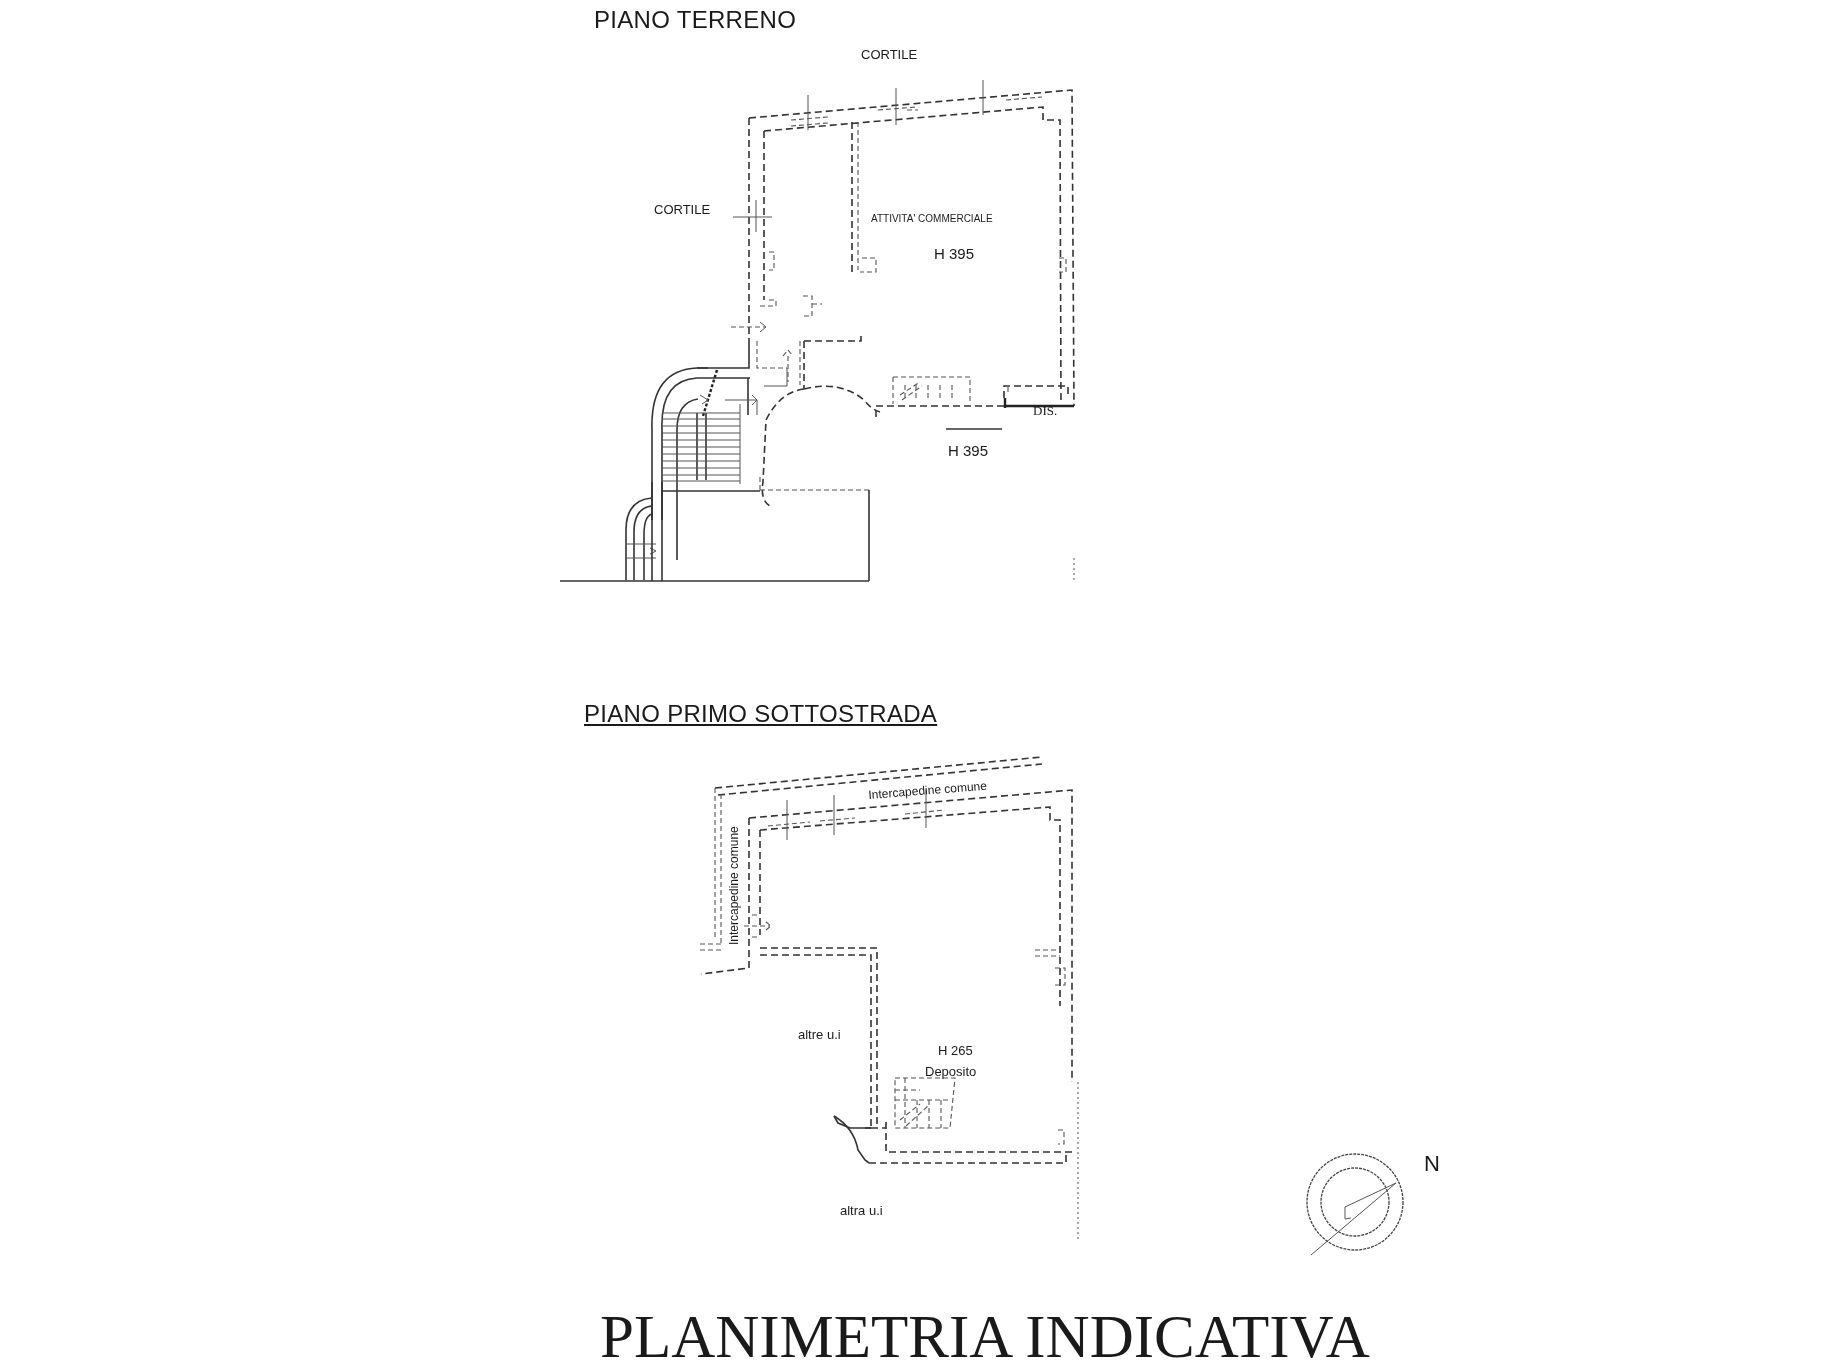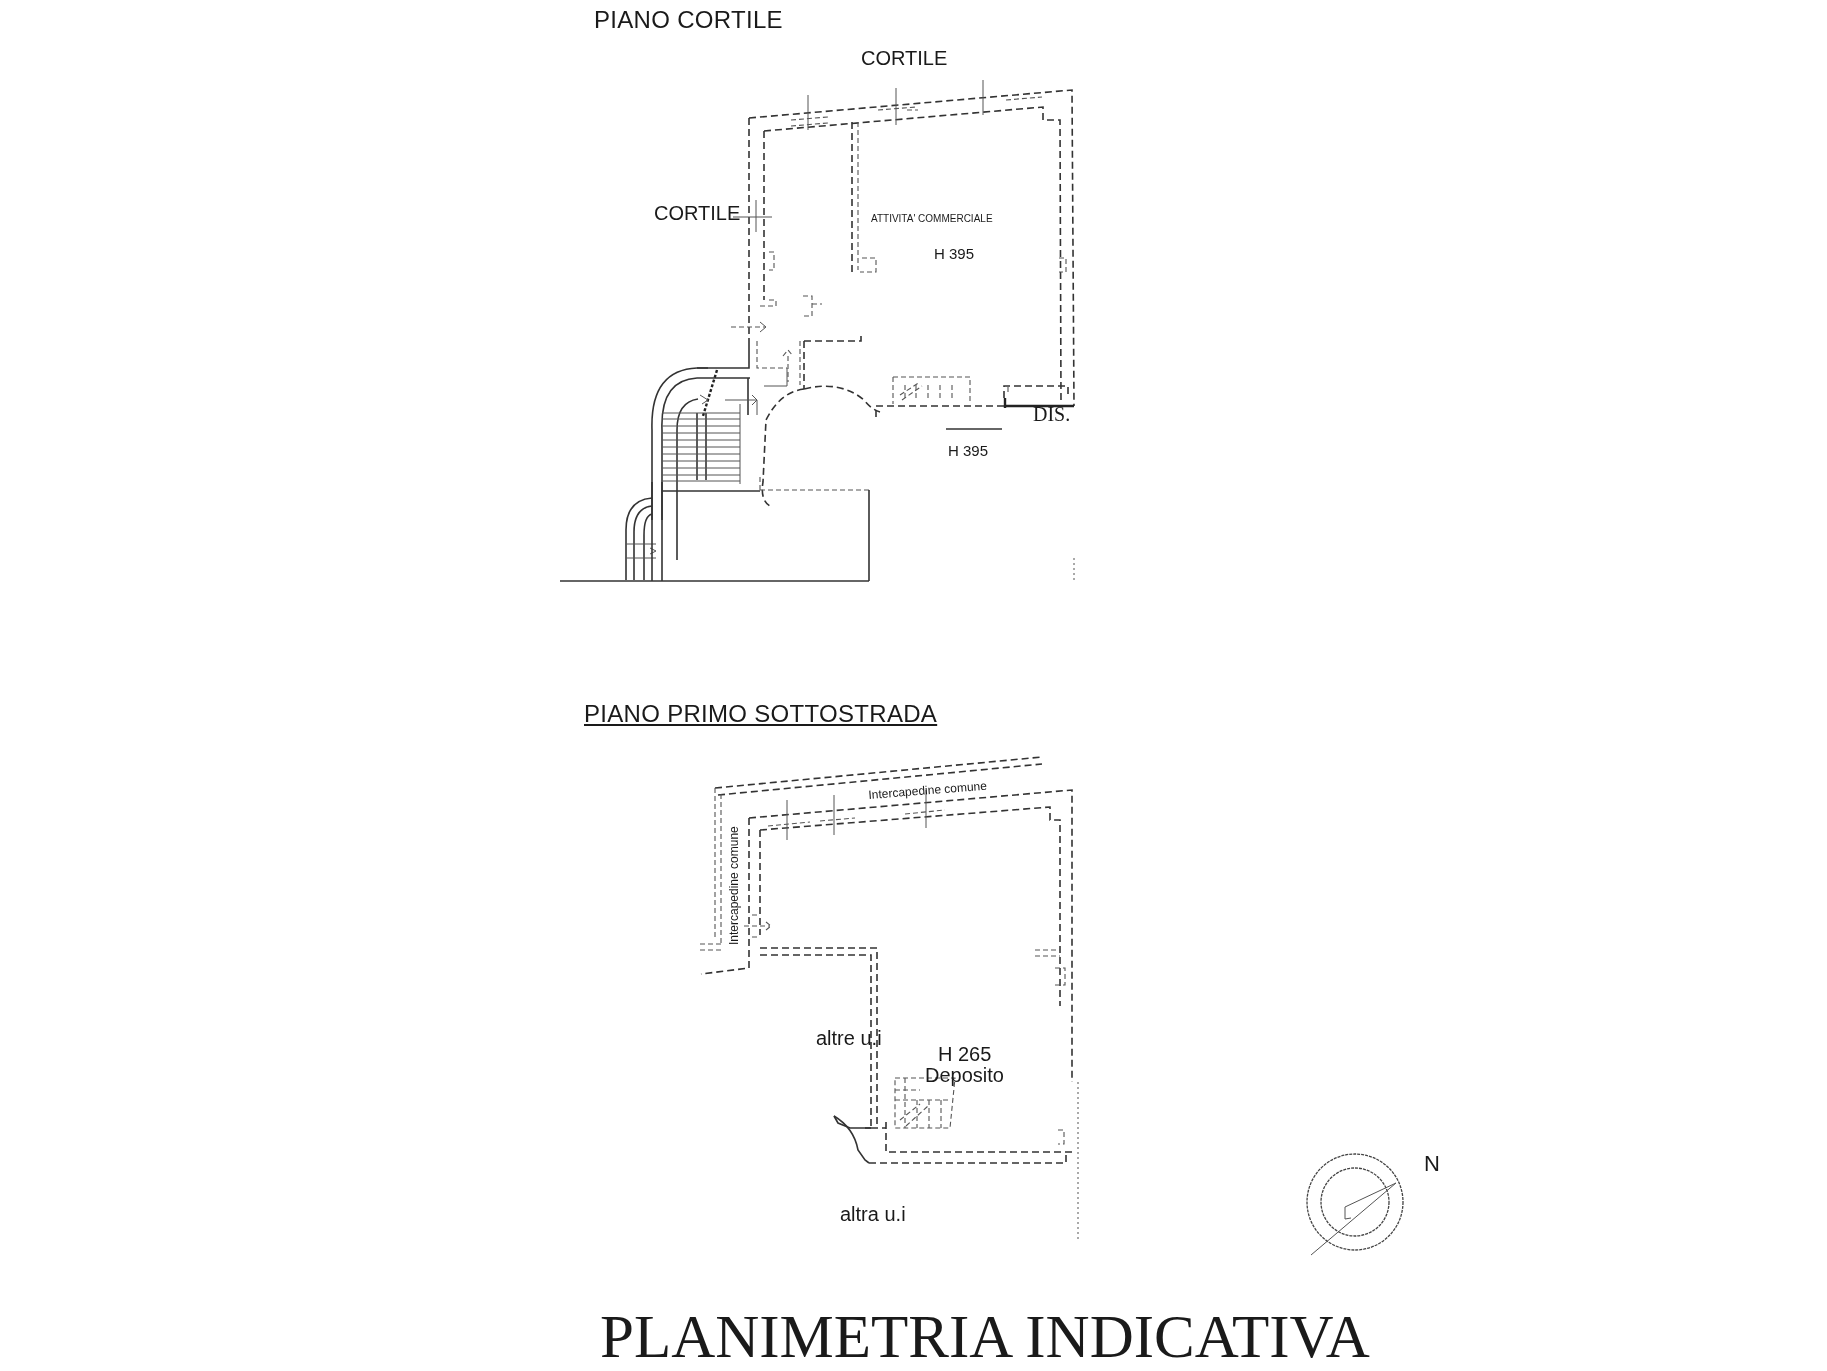--- a/index.html
+++ b/index.html
@@ -1,19 +1,19 @@
 <!DOCTYPE html>
 <html><head>
 <meta charset="utf-8">
 <style>
   html,body{margin:0;padding:0;background:#ffffff;}
   body{width:1827px;height:1371px;position:relative;overflow:hidden;font-family:"Liberation Sans",sans-serif;color:#1a1a1a;}
   .label{position:absolute;white-space:nowrap;line-height:1;}
   .floor-title{font-size:24px;letter-spacing:0.3px;}
-  .room{font-size:20px;}
+  .room{font-size:13px;}
   .small{font-size:13px;}
   .vertical{transform-origin:left top;transform:rotate(-90deg);}
   .main-title{font-family:"Liberation Serif",serif;font-size:61px;letter-spacing:0px;}
   svg.plan{position:absolute;left:0;top:0;width:1827px;height:1371px;}
   .dash{stroke:#333;stroke-width:1.6;fill:none;stroke-dasharray:7 4;}
   .dash-thin{stroke:#555;stroke-width:1.1;fill:none;stroke-dasharray:5 3;}
   .solid{stroke:#333;stroke-width:1.6;fill:none;}
   .solid-thin{stroke:#555;stroke-width:1;fill:none;}
   .solid-bold{stroke:#222;stroke-width:2.4;fill:none;}
 </style>
@@ -141,31 +141,31 @@
   </g>
 
   <g>
     <circle cx="1355" cy="1202" r="48" fill="none" stroke="#444" stroke-width="1.3" stroke-dasharray="3 1"></circle>
     <circle cx="1355" cy="1202" r="34" fill="none" stroke="#444" stroke-width="1.3" stroke-dasharray="3 1"></circle>
     <path class="solid-thin" d="M1311,1255 L1396,1183"></path>
     <path class="solid-thin" d="M1396,1183 L1345,1207 L1345,1219 L1351,1218"></path>
   </g>
 </svg>
 
-<div class="label floor-title" style="left:594px;top:8px;">PIANO CORTILE</div>
+<div class="label floor-title" style="left:594px;top:8px;">PIANO TERRENO</div>
 <div class="label room" style="left:861px;top:48px;">CORTILE</div>
 <div class="label room" style="left:654px;top:203px;">CORTILE</div>
 <div class="label small" style="left:871px;top:214px;font-size:10px;">ATTIVITA' COMMERCIALE</div>
 <div class="label small" style="left:934px;top:246px;font-size:15px;">H 395</div>
 <div class="label room" style="left:1033px;top:404px;font-family:Liberation Serif, serif;">DIS.</div>
 <div class="label small" style="left:948px;top:443px;font-size:15px;">H 395</div>
 
 <div class="label floor-title" style="left:584px;top:702px;text-decoration:underline;">PIANO PRIMO SOTTOSTRADA</div>
 <div class="label small" style="left:868px;top:789px;transform:rotate(-4.5deg);transform-origin:left top;font-size:12px;">Intercapedine comune</div>
 <div class="label small vertical" style="left:728px;top:945px;font-size:12px;">Intercapedine comune</div>
 <div class="label room" style="left:925px;top:1029px;margin-top:36px;">Deposito</div>
 <div class="label room" style="left:938px;top:1044px;">H 265</div>
-<div class="label room" style="left:816px;top:1028px;">altre u.i</div>
+<div class="label room" style="left:798px;top:1028px;">altre u.i</div>
 <div class="label room" style="left:840px;top:1204px;">altra u.i</div>
 
 <div class="label" style="left:1424px;top:1153px;font-size:22px;">N</div>
 
 <div class="label main-title" style="left:600px;top:1306px;">PLANIMETRIA INDICATIVA</div>
 
 </body></html>

